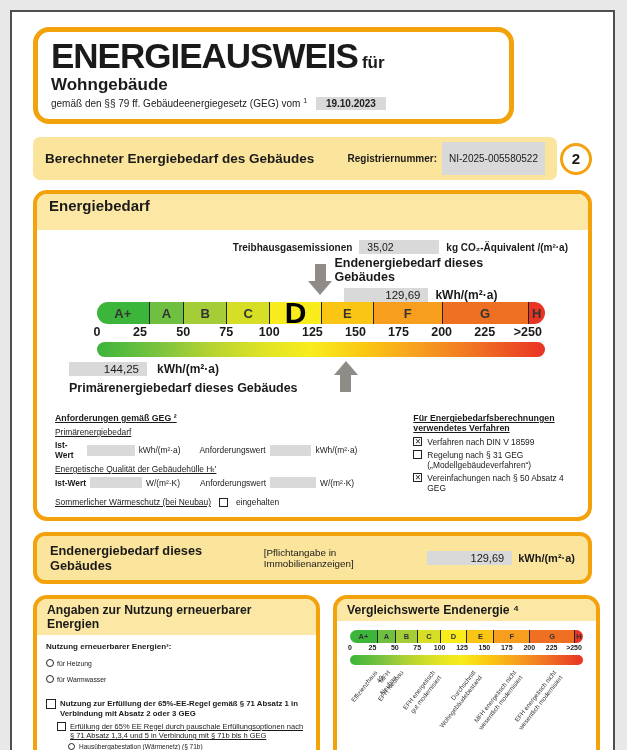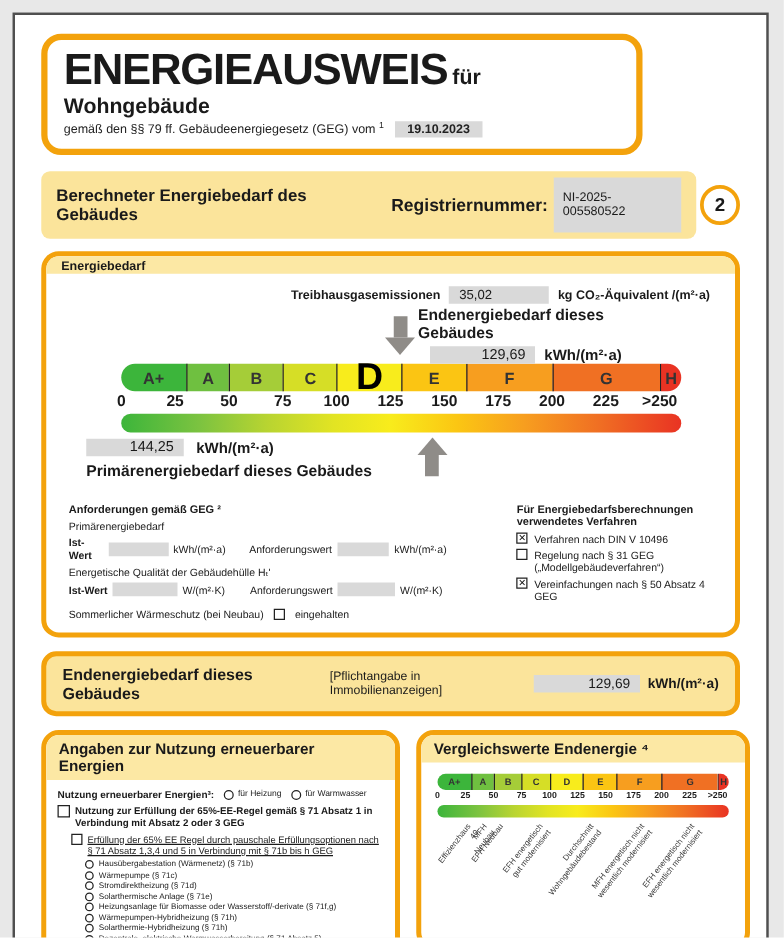--- a/index.html
+++ b/index.html
@@ -29,31 +29,31 @@
   .date-box{padding:1px 10px;font-size:10px;font-weight:600;margin-left:6px;}
 
   
   .calc-row{display:flex;align-items:center;margin-bottom:10px;}
   .calc-bar{
     flex:0 0 524px;box-sizing:border-box;background:var(--bar_bg,#FBE49B);
     border-radius:7px;padding:5px 12px;display:flex;align-items:center;justify-content:space-between;
   }
   .calc-label{font-size:13.5px;font-weight:700;}
   .reg{display:flex;align-items:center;gap:5px;}
-  .reg-label{font-size:14px;font-weight:700;}
+  .reg-label{font-size:10px;font-weight:700;}
   .reg-value{padding:11px 7px;font-size:10px;}
   .page-badge{
     margin-left:auto;width:26px;height:26px;border-radius:50%;
     border:3.5px solid var(--accent,#F3A20C);background:#fff;
     display:flex;align-items:center;justify-content:center;font-size:15px;font-weight:700;
   }
 
   
   .box{border:4px solid var(--accent,#F3A20C);border-radius:14px;background:#fff;overflow:hidden;}
-  .box-header{background:var(--header_band,#FCE8A4);padding:3px 12px 0 12px;font-weight:700;font-size:10px;}
+  .box-header{background:var(--header_band,#FCE8A4);padding:3px 12px 16px 12px;font-weight:700;font-size:15px;}
   .box-content{padding:8px 18px 10px 18px;position:relative;}
 
   
   #energiebedarf{margin-bottom:11px;}
   .ghg-row{display:flex;justify-content:flex-end;align-items:center;gap:7px;font-size:10px;padding-right:2px;margin-top:2px;}
   .ghg-label{font-weight:700;}
   .ghg-value{width:80px;text-align:left;padding:1px 8px;font-size:10.5px;}
   .ghg-unit{font-weight:700;}
 
   .scale-area{margin-left:42px;width:448px;position:relative;}
@@ -89,21 +89,21 @@
 
   .below-area{position:relative;height:54px;}
   .primary-caption{position:absolute;left:-28px;top:5px;}
   .primary-valrow{display:flex;align-items:center;gap:10px;}
   .primary-valbox{width:78px;text-align:right;padding:1px 8px;font-size:11.5px;}
   .primary-cap{font-size:12.5px;font-weight:700;margin-top:5px;}
 
   .req-cols{display:flex;gap:16px;margin-top:2px;}
   .req-left{flex:0 0 53%;font-size:8.4px;}
   .req-right{flex:1;font-size:8.4px;margin-left:40px;}
-  .u{}
+  .u{text-decoration:underline;}
   .req-h{font-weight:700;font-size:8.8px;margin-bottom:4px;}
   .req-sub{margin:4px 0 3px 0;}
   .req-row{display:flex;align-items:center;gap:4px;margin-bottom:2px;}
   .req-row .lbl-b{font-weight:700;}
   .ist-box{width:52px;height:11px;}
   .anf-box{width:46px;height:11px;}
   .req-gap{width:12px;}
   .verf-item{display:flex;align-items:flex-start;gap:5px;margin-top:3px;}
   .sommer-row{display:flex;align-items:center;gap:8px;margin-top:9px;font-size:8.4px;}
 
@@ -120,21 +120,21 @@
   .endbar-label{font-size:12.8px;font-weight:700;}
   .endbar-note{font-size:9.8px;}
   .endbar-valbox{margin-left:auto;width:88px;text-align:right;padding:1px 8px;font-size:11px;}
   .endbar-unit{font-weight:700;font-size:11px;}
 
   
   .bottom-row{display:flex;gap:13px;align-items:flex-start;}
   .renew-box{flex:0 0 287px;box-sizing:border-box;}
   .renew-box .box-header{font-size:12.2px;padding:4px 10px;}
   .renew-content{padding:5px 8px 8px 9px;font-size:7.6px;}
-  .usage-row{display:flex;align-items:center;gap:8px;margin:2px 0 4px 0;}
+  .usage-row{display:flex;align-items:flex-start;gap:8px;margin:2px 0 16px 0;flex-direction:column;}
   .usage-label{font-weight:700;font-size:8px;}
   .usage-opt{display:flex;align-items:center;gap:3px;font-size:6.8px;}
   .cbrow{display:flex;align-items:flex-start;gap:4px;margin-top:3px;}
   .cbrow .txt-b{font-weight:700;font-size:7.8px;line-height:1.25;}
   .cbrow .txt-u{font-size:7.5px;line-height:1.25;text-decoration:underline;}
   .indent1{margin-left:11px;}
   .opt-list{margin:3px 0 2px 22px;}
   .opt-item{display:flex;align-items:center;gap:4px;margin-top:1.5px;font-size:6.5px;}
   .opt-item .radio{width:5px;height:5px;}
   .ee-grid{display:grid;grid-template-columns:150px 40px 42px 40px;column-gap:5px;margin-left:11px;margin-top:3px;}
@@ -278,21 +278,21 @@
             <span class="u">Sommerlicher Wärmeschutz (bei Neubau)</span>
             <span class="cb"></span>
             <span>eingehalten</span>
           </div>
         </div>
         <div class="req-right">
           <div class="req-h u">Für Energiebedarfsberechnungen verwendetes Verfahren</div>
           <div>
               <div class="verf-item">
               <span class="cb on"></span>
-              <span>Verfahren nach DIN V 10496</span>
+              <span>Verfahren nach DIN V 18599</span>
             </div>
               <div class="verf-item">
               <span class="cb"></span>
               <span>Regelung nach § 31 GEG („Modellgebäudeverfahren“)</span>
             </div>
               <div class="verf-item">
               <span class="cb on"></span>
               <span>Vereinfachungen nach § 50 Absatz 4 GEG</span>
             </div>
             </div>

